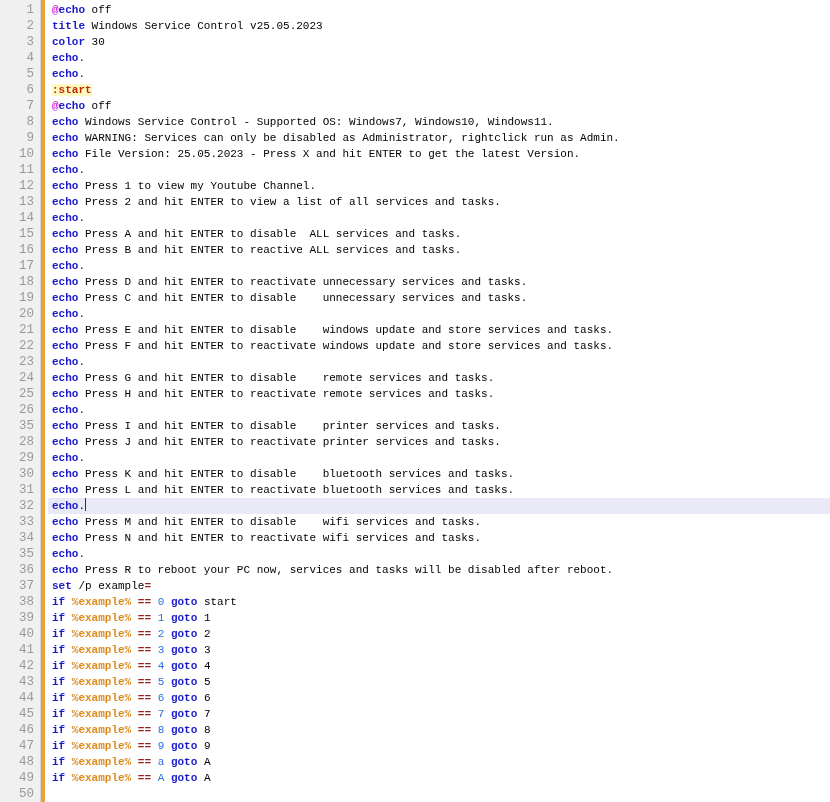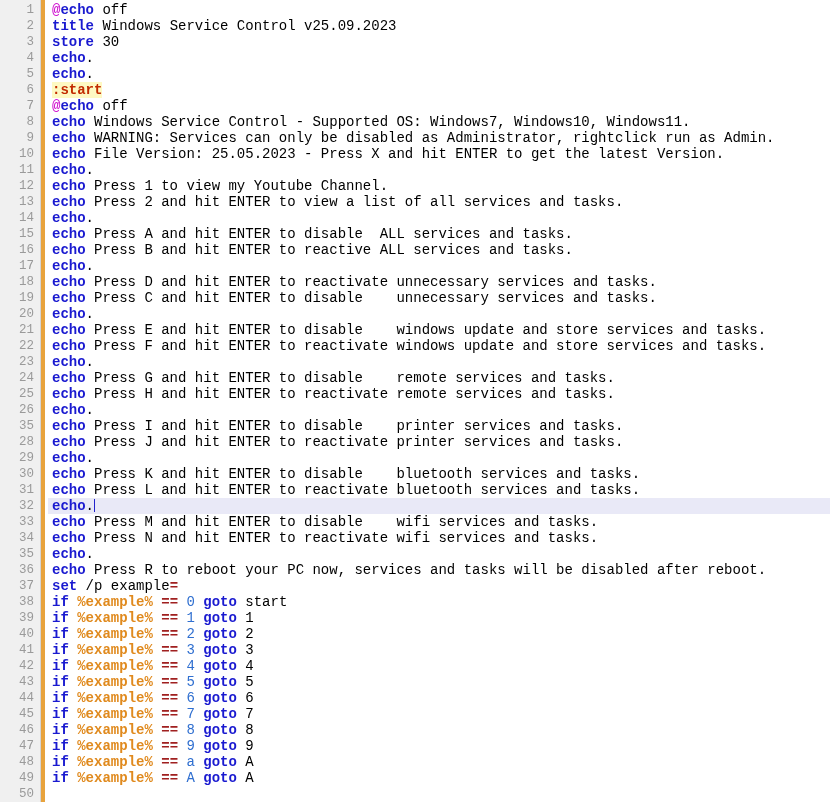--- a/index.html
+++ b/index.html
@@ -31,21 +31,21 @@
     width:4px;min-width:4px;background:#e8a33d;
   }
   .gap{width:3px;min-width:3px;background:#ffffff;}
   
   .code{
     position:relative;flex:1 1 auto;background:#ffffff;
     padding-top:2px;overflow:hidden;
   }
   .line{
     height:16px;line-height:16px;white-space:pre;
-    font-size:14px;
+    font-size:11px;
     font-family:"Liberation Mono","DejaVu Sans Mono",monospace;
     color:#000000;padding-left:4px;
     box-sizing:border-box;
   }
   .line.current{
     background:#e9e9f7;
     width:100%;
   }
   
   .k{color:#1a1ad0;font-weight:bold;}      
@@ -118,22 +118,22 @@
       <div class="gutter-num">48</div>
       <div class="gutter-num">49</div>
       <div class="gutter-num">50</div>
     </div>
 
   <div class="scopebar"></div>
   <div class="gap"></div>
 
   <div class="code" id="code">
       <div class="line"><span class="at">@</span><span class="k">echo</span><span class="t"> off</span></div>
-      <div class="line"><span class="k">title</span><span class="t"> Windows Service Control v25.09.2023</span></div>
-      <div class="line"><span class="k">store</span><span class="t"> 30</span></div>
+      <div class="line"><span class="k">title</span><span class="t"> Windows Service Control v25.05.2023</span></div>
+      <div class="line"><span class="k">color</span><span class="t"> 30</span></div>
       <div class="line"><span class="k">echo</span><span class="t">.</span></div>
       <div class="line"><span class="k">echo</span><span class="t">.</span></div>
       <div class="line"><span class="lbl hl">:start</span></div>
       <div class="line"><span class="at">@</span><span class="k">echo</span><span class="t"> off</span></div>
       <div class="line"><span class="k">echo</span><span class="t"> Windows Service Control - Supported OS: Windows7, Windows10, Windows11.</span></div>
       <div class="line"><span class="k">echo</span><span class="t"> WARNING: Services can only be disabled as Administrator, rightclick run as Admin.</span></div>
       <div class="line"><span class="k">echo</span><span class="t"> File Version: 25.05.2023 - Press X and hit ENTER to get the latest Version.</span></div>
       <div class="line"><span class="k">echo</span><span class="t">.</span></div>
       <div class="line"><span class="k">echo</span><span class="t"> Press 1 to view my Youtube Channel.</span></div>
       <div class="line"><span class="k">echo</span><span class="t"> Press 2 and hit ENTER to view a list of all services and tasks.</span></div>

